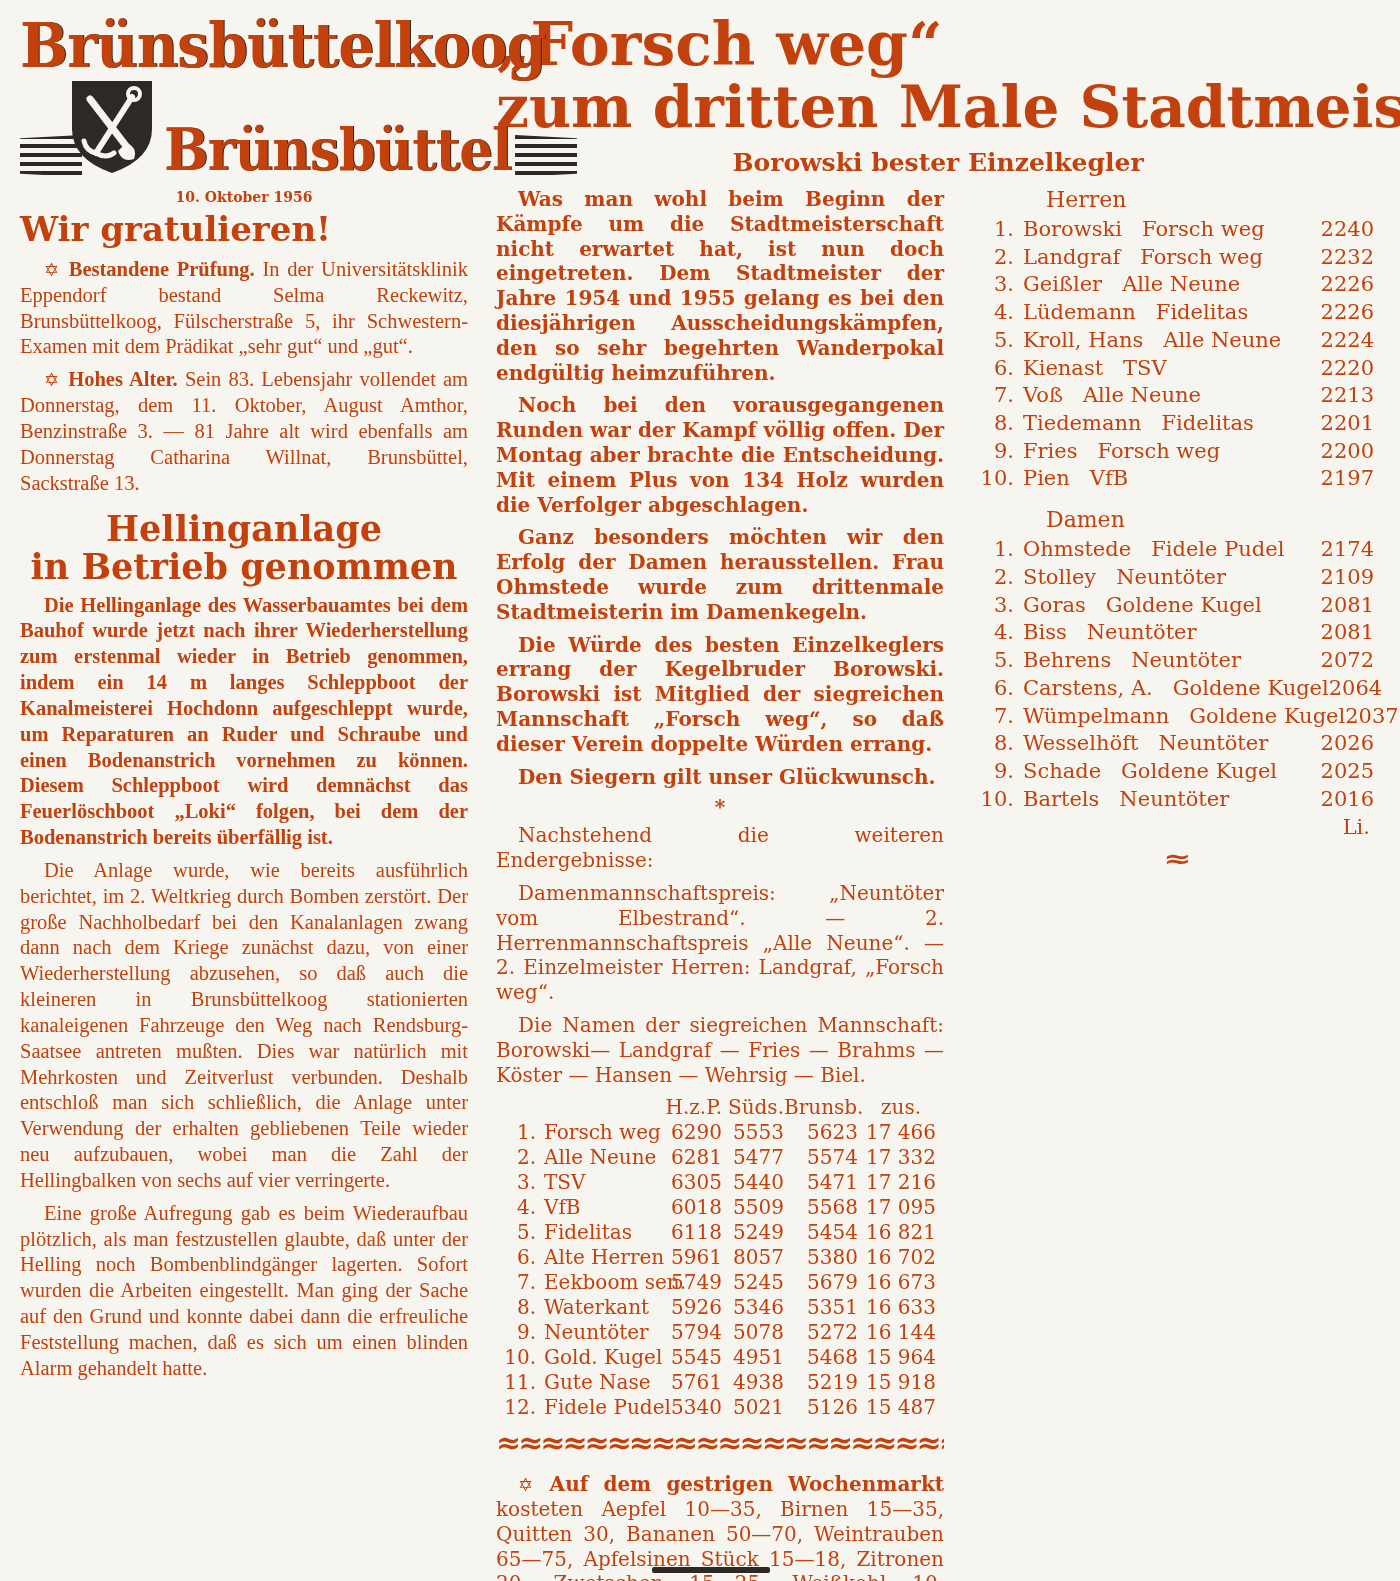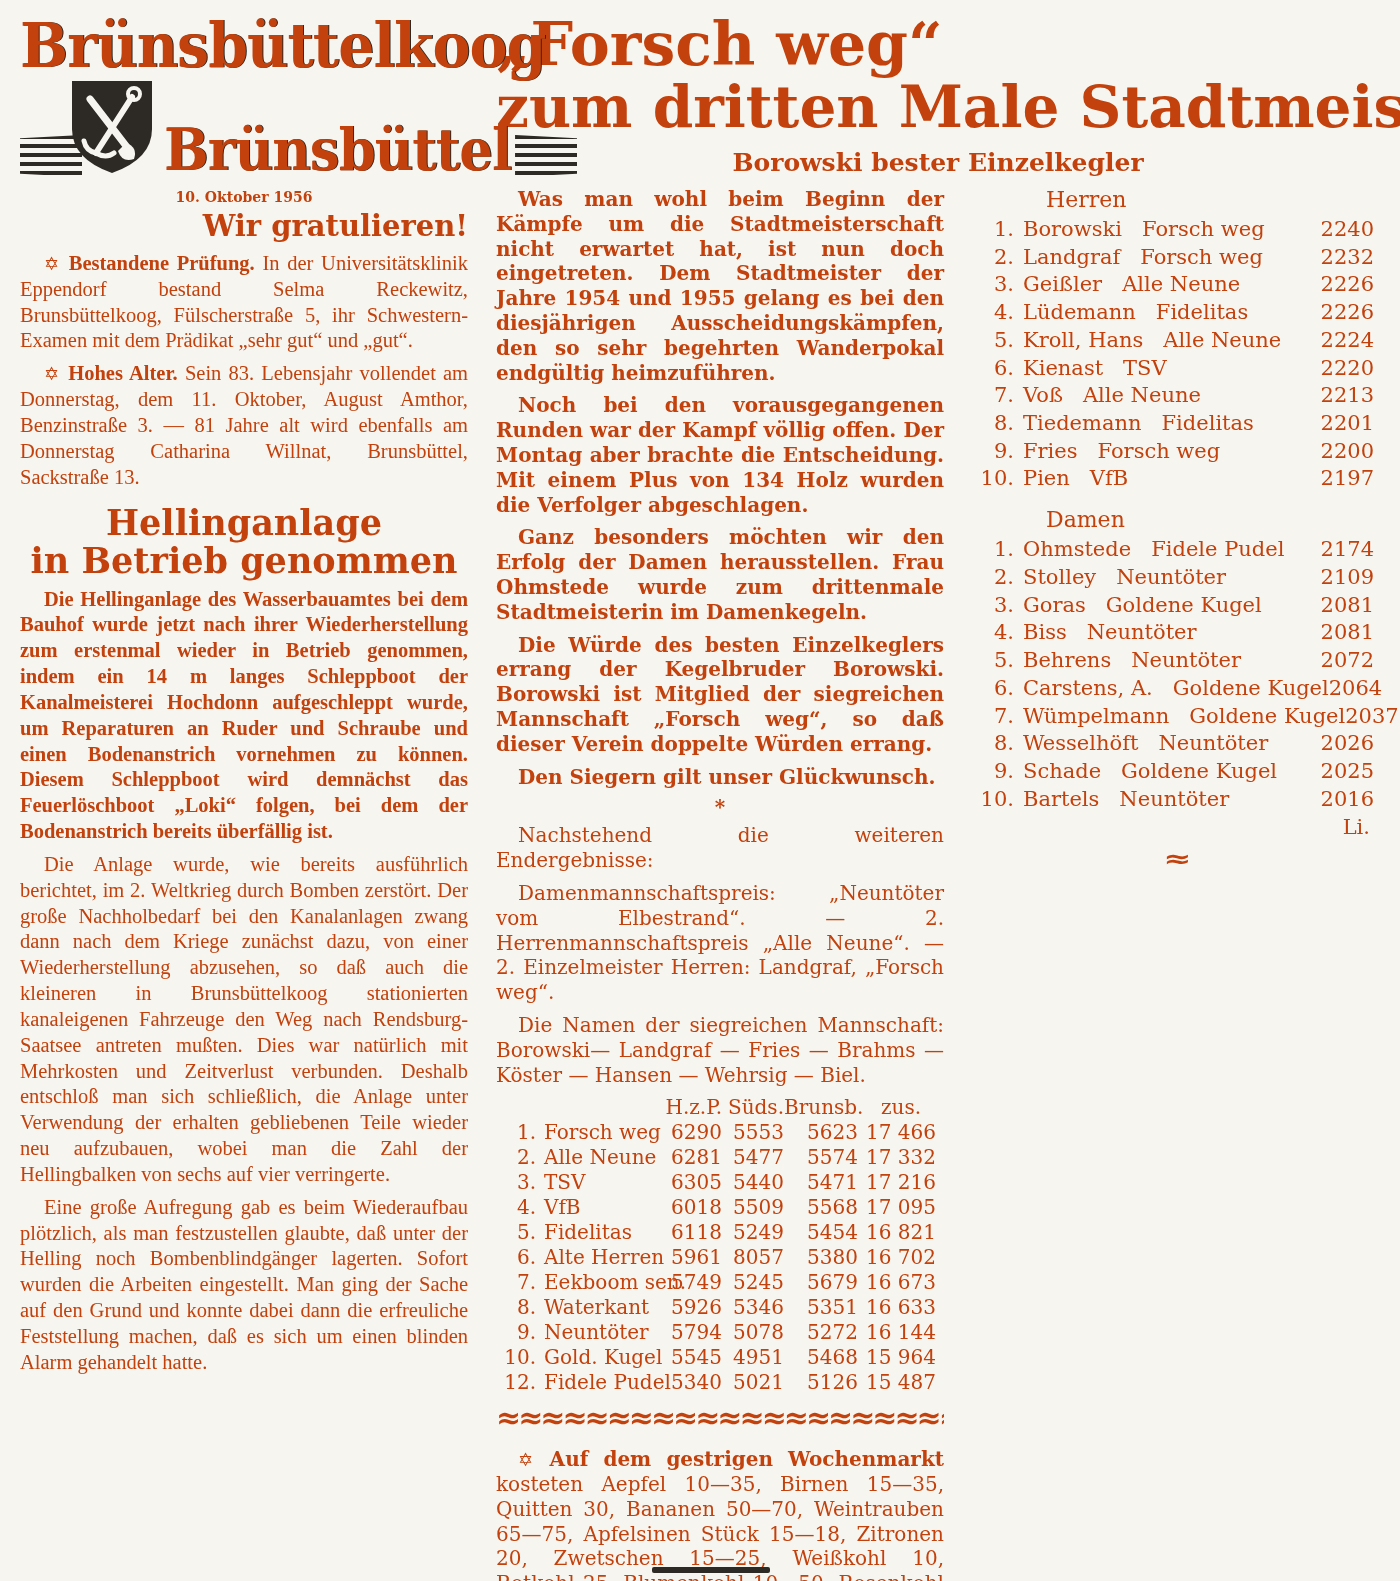--- a/index.html
+++ b/index.html
@@ -32,21 +32,21 @@
   .stripes.l{clip-path:polygon(0 8%,100% 0,100% 100%,0 92%);margin-right:-14px;}
   .stripes.r{clip-path:polygon(0 0,100% 8%,100% 92%,0 100%);margin-left:4px;}
   .shield{flex:none;margin-right:8px;}
   .m-l2{
     font-size:53px;font-weight:900;letter-spacing:-1px;line-height:1;white-space:nowrap;
     transform:scaleY(1.08);text-shadow:1px 0 0 #2d2a25;
   }
   .m-date{text-align:center;font-weight:bold;font-size:14px;margin:12px 0 4px;}
 
   
-  .h-grat{text-align:right;font-size:29px;font-weight:bold;margin:4px 0 8px;}
+  .h-grat{text-align:left;font-size:34px;font-weight:bold;margin:4px 0 8px;}
   .para{
     font-size:20.5px;line-height:1.26;text-align:justify;
     margin:0 0 7px 0;text-indent:24px;font-family:Liberation Serif, serif;
   }
   .para .lead{font-weight:bold;}
   .star{font-size:18px;letter-spacing:2px;}
   .h-helling{
     text-align:center;font-size:35px;font-weight:bold;line-height:1.06;
     margin:14px 0 8px;
   }
@@ -262,20 +262,28 @@
               </div>
             <div class="krow">
                 <span class="kc-rank">10.</span>
                 <span class="kc-team">Gold. Kugel</span>
                 <span class="kc-n">5545</span>
                 <span class="kc-n">4951</span>
                 <span class="kc-n3">5468</span>
                 <span class="kc-tot">15 964</span>
               </div>
             <div class="krow">
+                <span class="kc-rank">11.</span>
+                <span class="kc-team">Gute Nase</span>
+                <span class="kc-n">5761</span>
+                <span class="kc-n">4938</span>
+                <span class="kc-n3">5219</span>
+                <span class="kc-tot">15 918</span>
+              </div>
+            <div class="krow">
                 <span class="kc-rank">12.</span>
                 <span class="kc-team">Fidele Pudel</span>
                 <span class="kc-n">5340</span>
                 <span class="kc-n">5021</span>
                 <span class="kc-n3">5126</span>
                 <span class="kc-tot">15 487</span>
               </div>
           </div>
 
           <div class="wave">≈≈≈≈≈≈≈≈≈≈≈≈≈≈≈≈≈≈≈≈≈≈</div>

